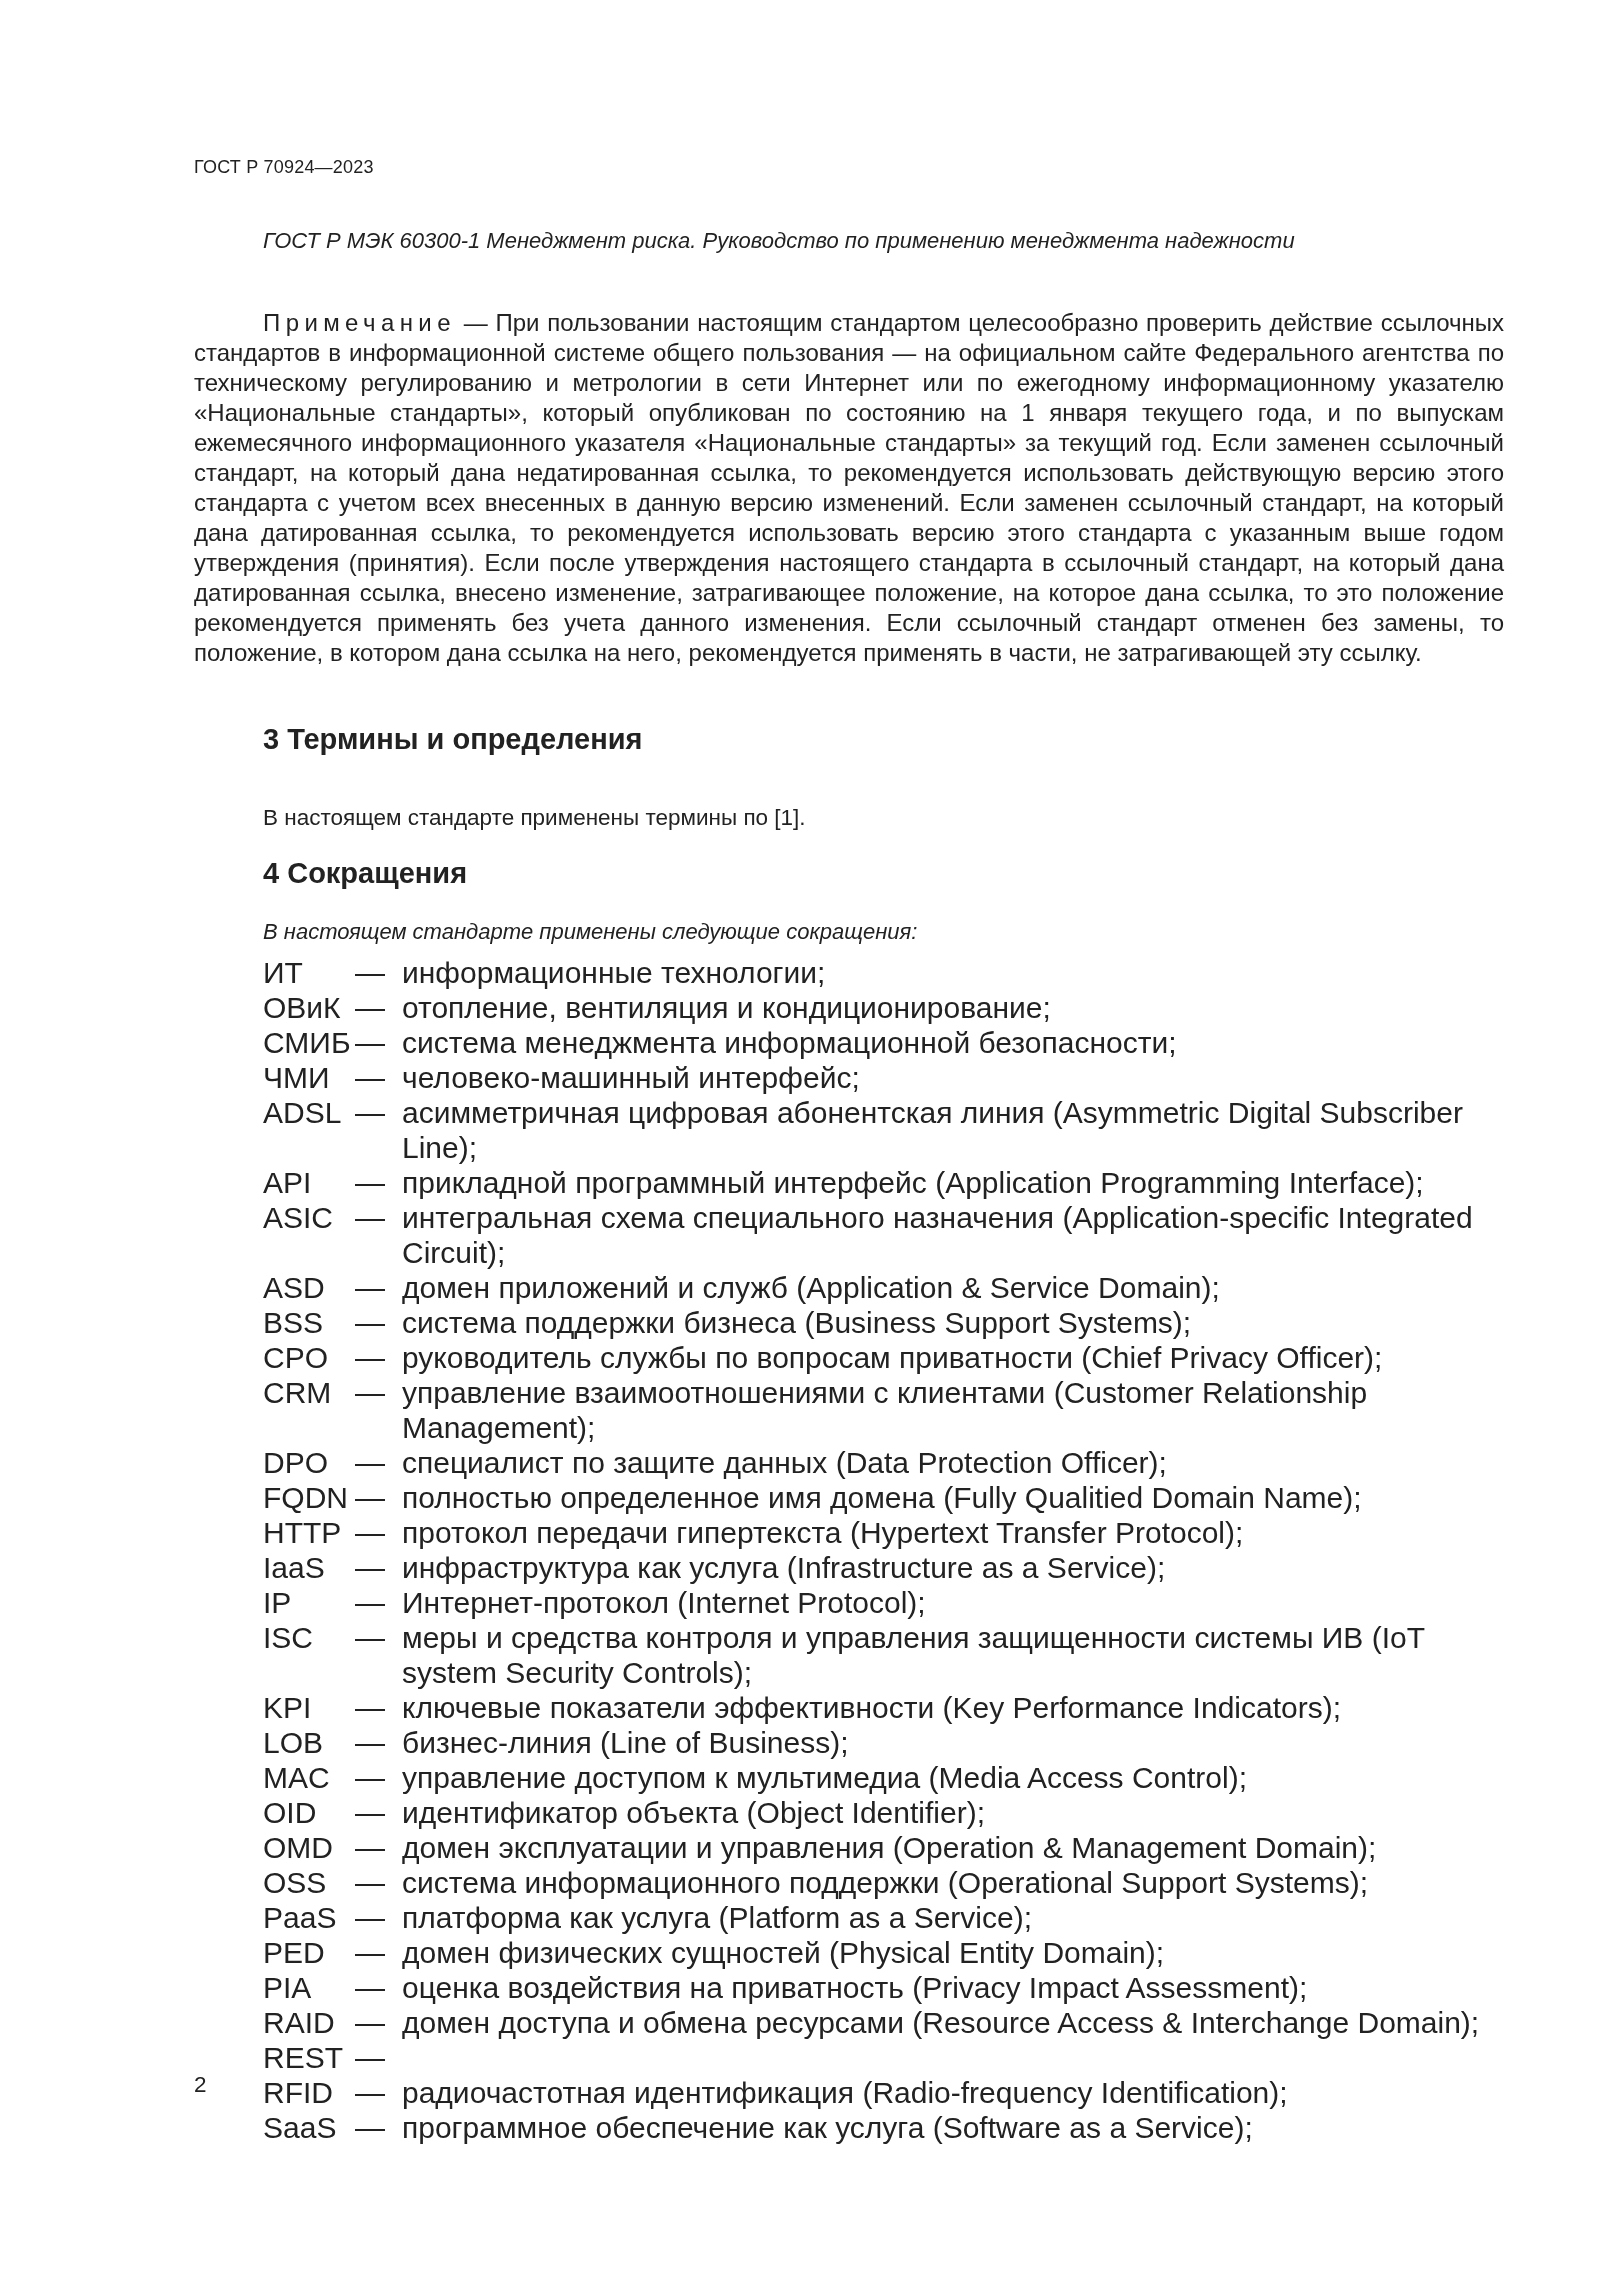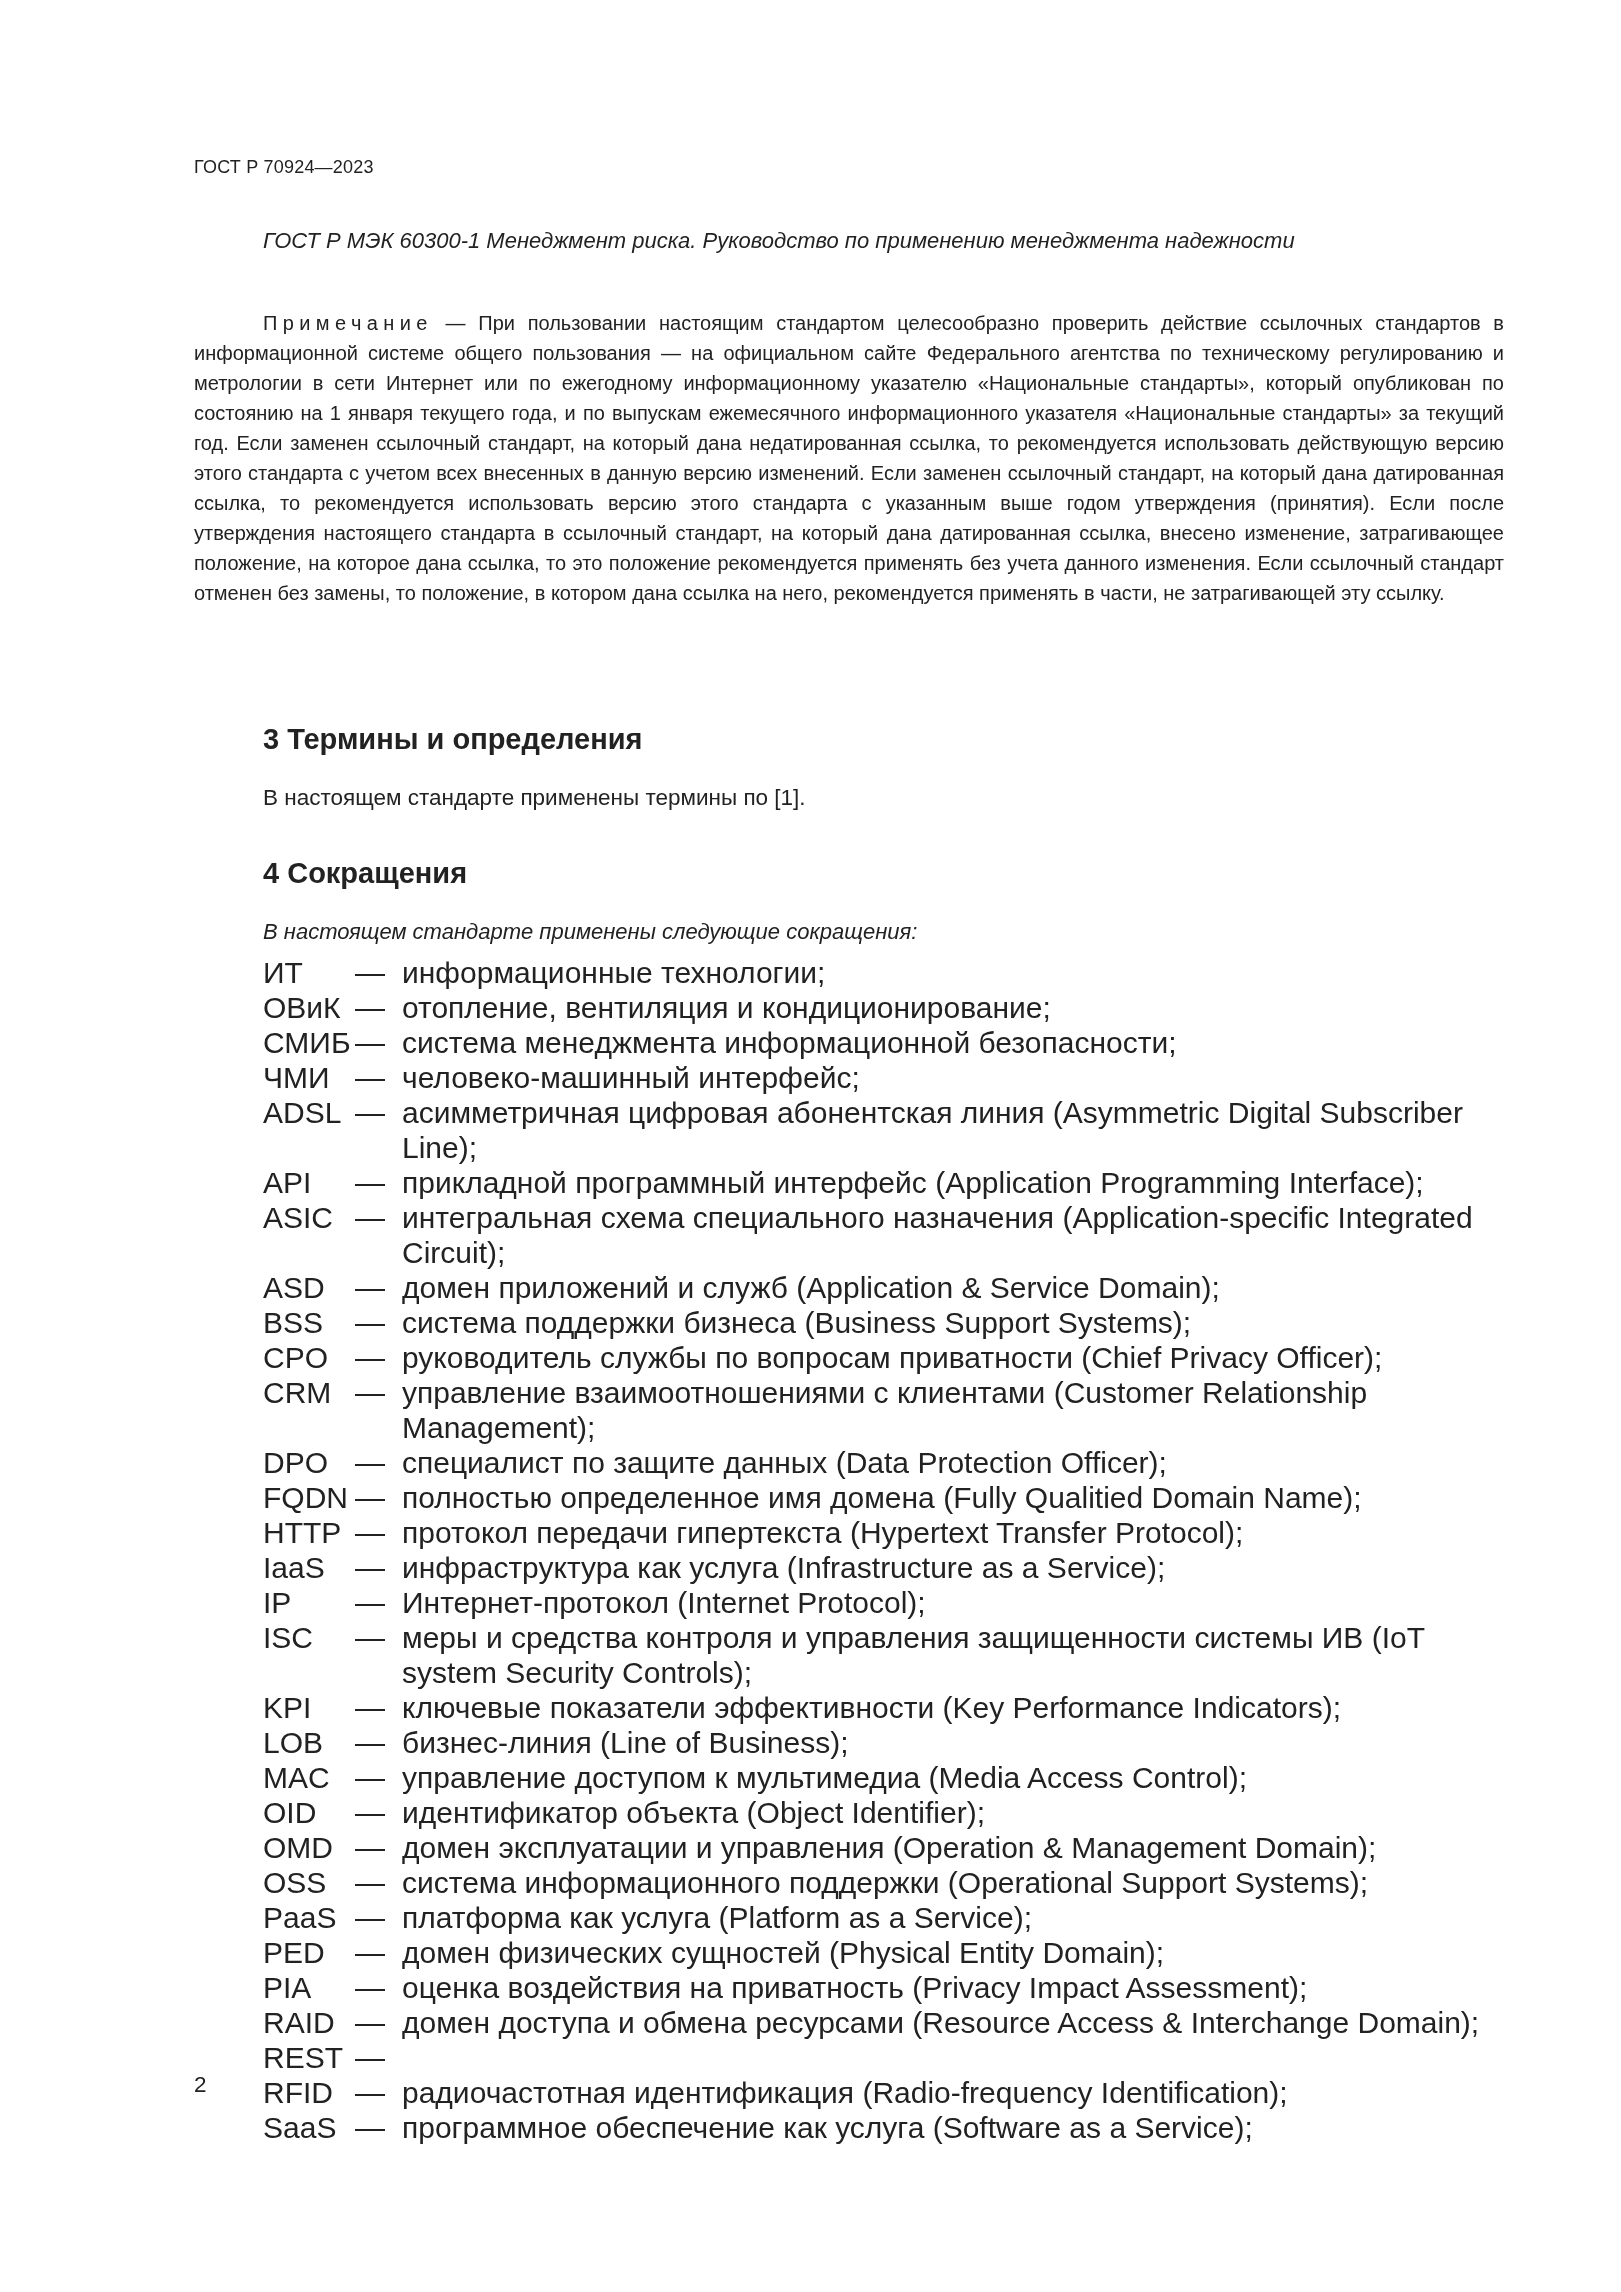--- a/index.html
+++ b/index.html
@@ -2,21 +2,21 @@
 <html><head>
 <meta charset="utf-8">
 <style>
   html, body { margin:0; padding:0; background:#ffffff; }
   body { width:1621px; height:2293px; position:relative; overflow:hidden;
          font-family:"Liberation Sans", sans-serif; color:#222222; }
   .abs { position:absolute; }
   .doc-code { left:194px; top:157px; font-size:18px; font-weight:normal; letter-spacing:0.2px; }
   .ref { left:194px; top:225px; width:1310px; font-size:22px; font-style:italic; line-height:32px;
          text-align:justify; text-indent:69px; }
-  .note { left:194px; top:308px; width:1310px; font-size:20px; line-height:30px;
+  .note { left:194px; top:308px; width:1310px; font-size:24px; line-height:30px;
           text-align:justify; text-indent:69px; }
   .note .note-label { letter-spacing:5.4px; }
   .h { left:263px; font-size:29px; font-weight:bold; }
   .p { left:263px; font-size:22.5px; }
   .intro { left:263px; top:919px; font-size:22px; font-style:italic; }
   .abbr-list { left:263px; top:955px; width:1255px; }
   .abbr-row { display:flex; font-size:30px; line-height:35px; }
   .abbr-row .term { width:92px; flex:none; }
   .abbr-row .dash { width:47px; flex:none; }
   .abbr-row .def { flex:1; }
@@ -25,21 +25,21 @@
 </head>
 <body>
 
 <div class="abs doc-code">ГОСТ Р 70924—2023</div>
 
 <div class="abs ref">ГОСТ Р МЭК 60300-1 Менеджмент риска. Руководство по применению менеджмента надежности</div>
 
 <div class="abs note"><span class="note-label">Примечание</span><span> — </span><span>При пользовании настоящим стандартом целесообразно проверить действие ссылочных стандартов в информационной системе общего пользования — на официальном сайте Федерального агентства по техническому регулированию и метрологии в сети Интернет или по ежегодному информационному указателю «Национальные стандарты», который опубликован по состоянию на 1 января текущего года, и по выпускам ежемесячного информационного указателя «Национальные стандарты» за текущий год. Если заменен ссылочный стандарт, на который дана недатированная ссылка, то рекомендуется использовать действующую версию этого стандарта с учетом всех внесенных в данную версию изменений. Если заменен ссылочный стандарт, на который дана датированная ссылка, то рекомендуется использовать версию этого стандарта с указанным выше годом утверждения (принятия). Если после утверждения настоящего стандарта в ссылочный стандарт, на который дана датированная ссылка, внесено изменение, затрагивающее положение, на которое дана ссылка, то это положение рекомендуется применять без учета данного изменения. Если ссылочный стандарт отменен без замены, то положение, в котором дана ссылка на него, рекомендуется применять в части, не затрагивающей эту ссылку.</span></div>
 
 <div class="abs h" style="top:723px;">3 Термины и определения</div>
-<div class="abs p" style="top:785px;">В настоящем стандарте применены термины по [1].</div>
+<div class="abs p" style="top:805px;">В настоящем стандарте применены термины по [1].</div>
 
 <div class="abs h" style="top:857px;">4 Сокращения</div>
 <div class="abs intro">В настоящем стандарте применены следующие сокращения:</div>
 
 <div class="abs abbr-list" id="abbr-list">
     <div class="abbr-row">
       <span class="term">ИТ</span>
       <span class="dash">—</span>
       <span class="def">информационные технологии;</span>
     </div>

